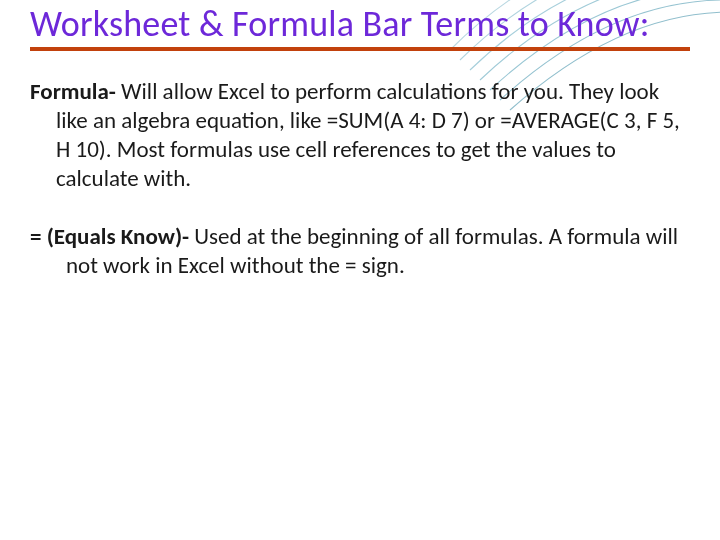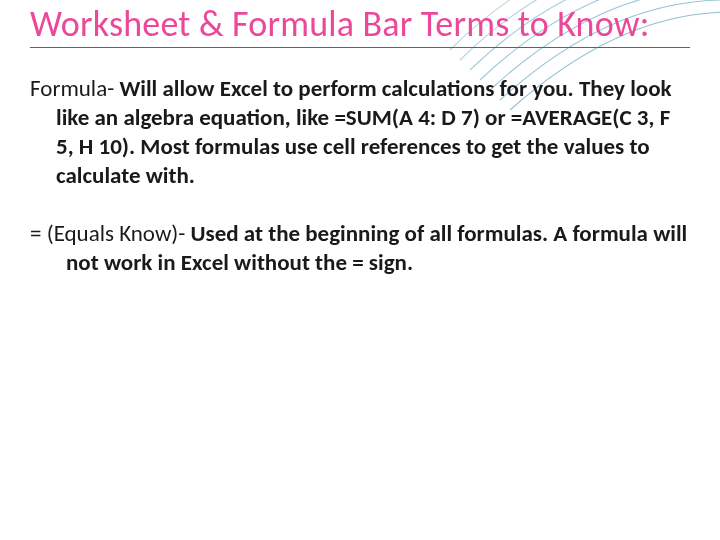--- a/index.html
+++ b/index.html
@@ -18,39 +18,39 @@
     pointer-events: none;
     opacity: 0.55;
   }
   .content {
     position: relative;
     padding: 4px 30px 0 30px;
   }
   .title {
     font-size: 36px;
     line-height: 1.15;
-    color: #ec4899;
+    color: #6d28d9;
     font-weight: 400;
-    border-bottom: 1px solid #c2410c;
+    border-bottom: 4px solid #c2410c;
     padding-bottom: 2px;
     margin-bottom: 26px;
     letter-spacing: 0.2px;
   }
   .body-block {
     font-size: 23px;
     line-height: 1.25;
     color: #1a1a1a;
     margin-bottom: 30px;
     padding-left: 0;
   }
   .body-block .term {
-    font-weight: 400;
+    font-weight: 700;
   }
   .body-block .def {
-    font-weight: 700;
+    font-weight: 400;
   }
   .indent {
     padding-left: 26px;
     text-indent: -26px;
   }
   .indent2 {
     padding-left: 36px;
     text-indent: -36px;
   }
   .indent .term, .indent2 .term { display: inline; }

